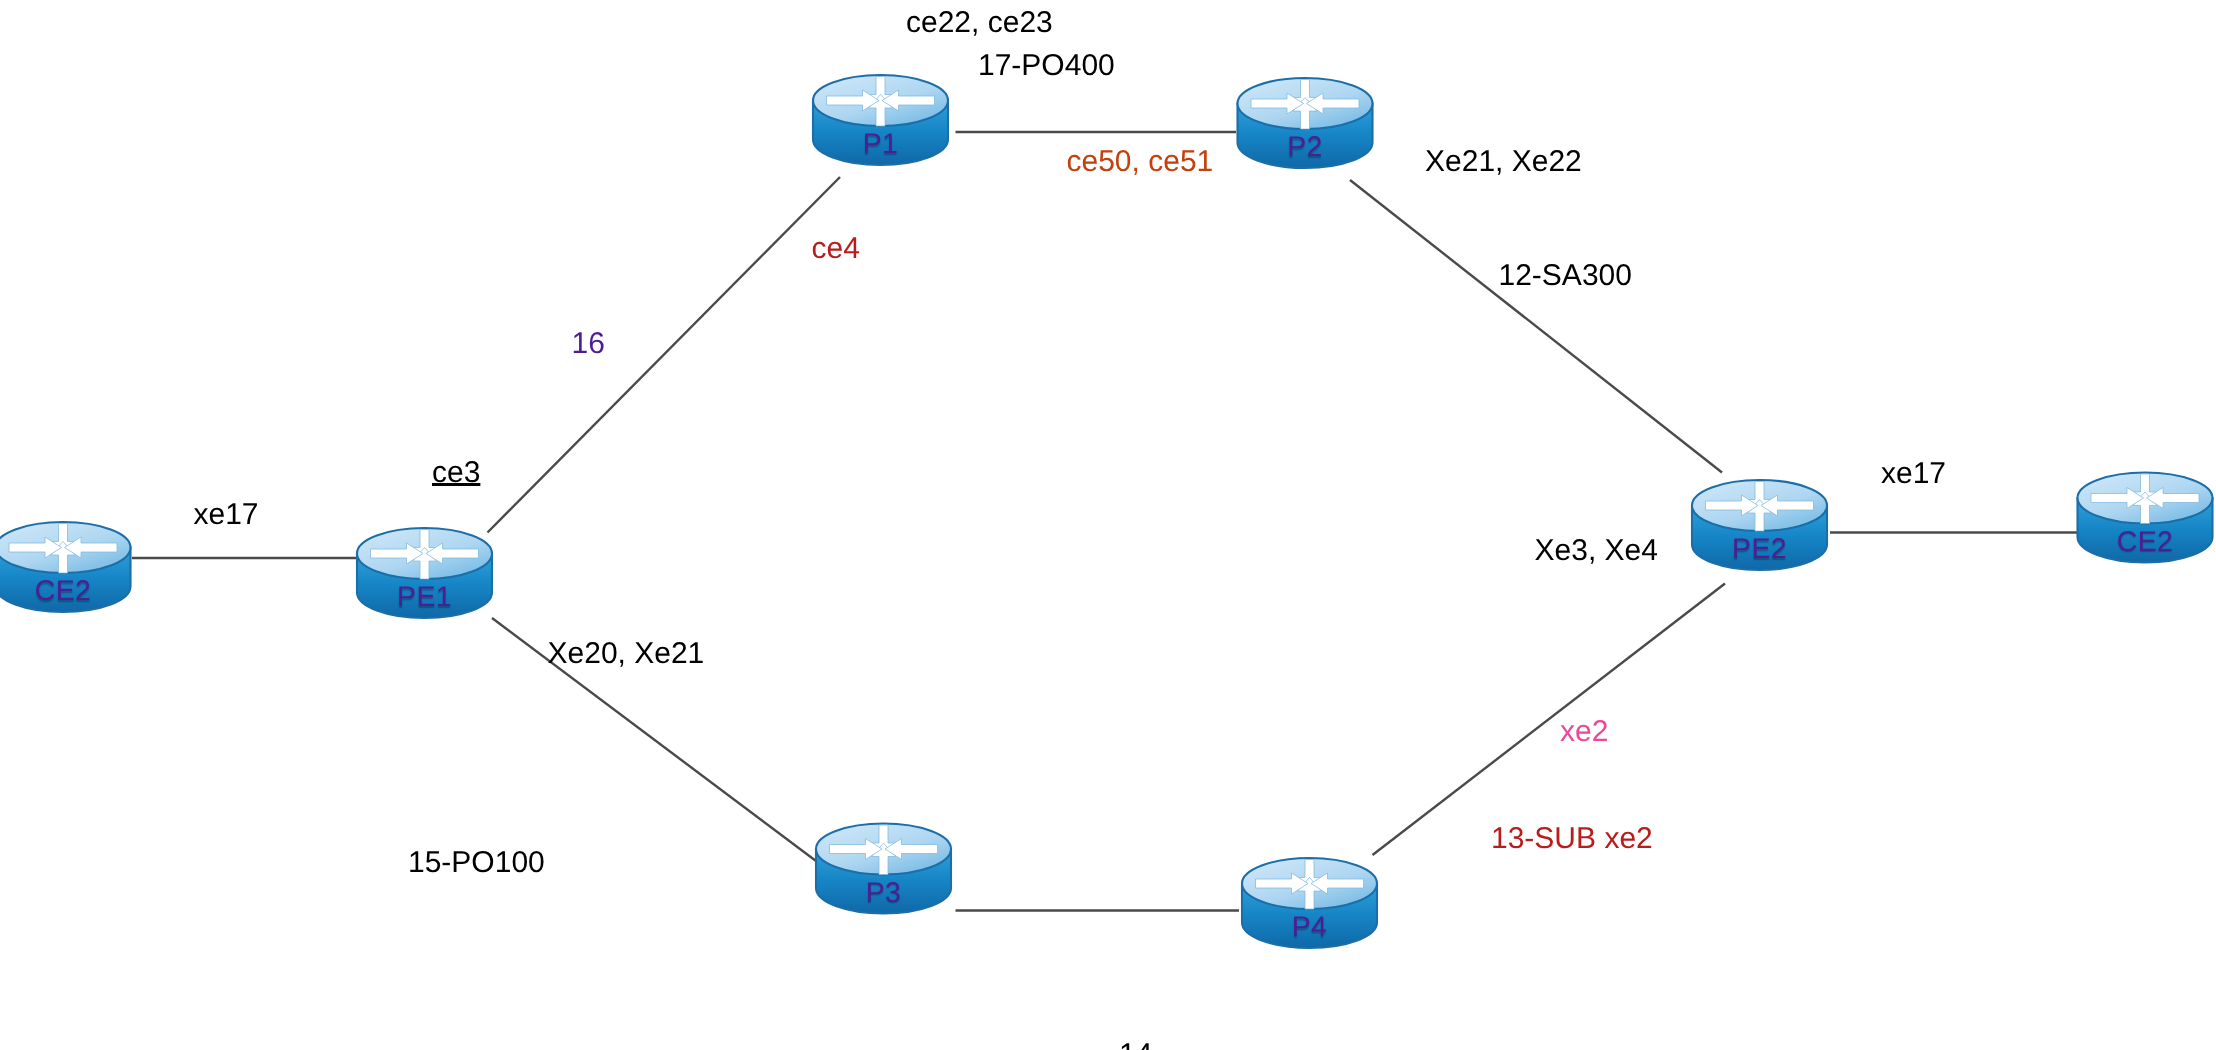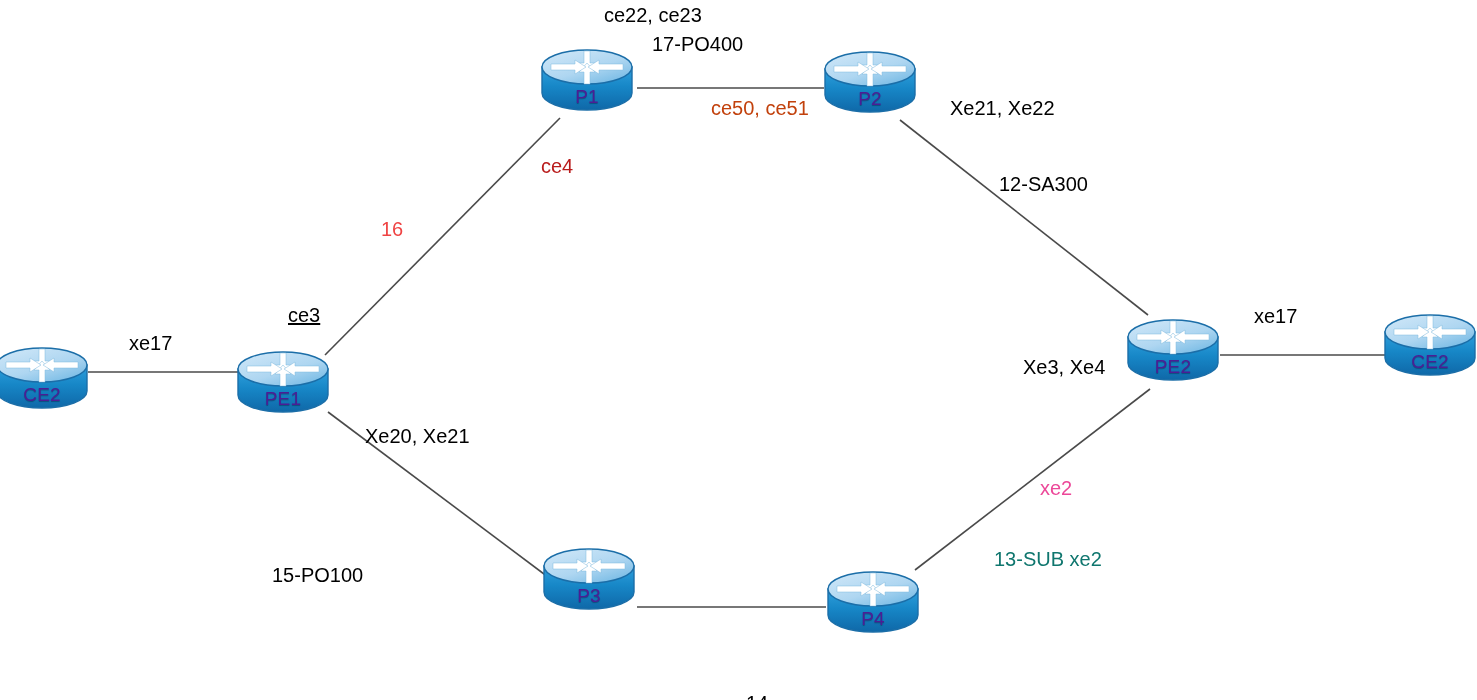--- a/index.html
+++ b/index.html
@@ -292,25 +292,25 @@
       </div>
     </div>
 
   <div id="labels-layer">
       <div class="edge-label" style="left: 556px; top: 4px; color: rgb(0, 0, 0); margin-left: 48px;">ce22, ce23</div>
       <div class="edge-label" style="left: 652px; top: 33px; color: rgb(0, 0, 0);">17-PO400</div>
       <div class="edge-label" style="left: 711px; top: 97px; color: #c2410c;">ce50, ce51</div>
       <div class="edge-label" style="left: 902px; top: 97px; color: rgb(0, 0, 0); margin-left: 48px;">Xe21, Xe22</div>
       <div class="edge-label" style="left: 541px; top: 155px; color: #b91c1c;">ce4</div>
       <div class="edge-label" style="left: 999px; top: 173px; color: rgb(0, 0, 0);">12-SA300</div>
-      <div class="edge-label" style="left: 381px; top: 218px; color: #ef4444;">16</div>
+      <div class="edge-label" style="left: 381px; top: 218px; color: #4c1d95;">16</div>
       <div class="edge-label" style="left: 288px; top: 304px; color: rgb(0, 0, 0); text-decoration: underline;">ce3</div>
       <div class="edge-label" style="left: 129px; top: 332px; color: rgb(0, 0, 0);">xe17</div>
       <div class="edge-label" style="left: 1254px; top: 305px; color: rgb(0, 0, 0);">xe17</div>
       <div class="edge-label" style="left: 1023px; top: 356px; color: rgb(0, 0, 0);">Xe3, Xe4</div>
       <div class="edge-label" style="left: 365px; top: 425px; color: rgb(0, 0, 0);">Xe20, Xe21</div>
       <div class="edge-label" style="left: 1040px; top: 477px; color: #ec4899;">xe2</div>
       <div class="edge-label" style="left: 272px; top: 564px; color: rgb(0, 0, 0);">15-PO100</div>
-      <div class="edge-label" style="left: 994px; top: 548px; color: #0f766e;">13-SUB xe2</div>
+      <div class="edge-label" style="left: 994px; top: 548px; color: #b91c1c;">13-SUB xe2</div>
       <div class="edge-label" style="left: 746px; top: 692px; color: rgb(0, 0, 0);">14</div>
     </div>
 
 </div>
 
 </body></html>

